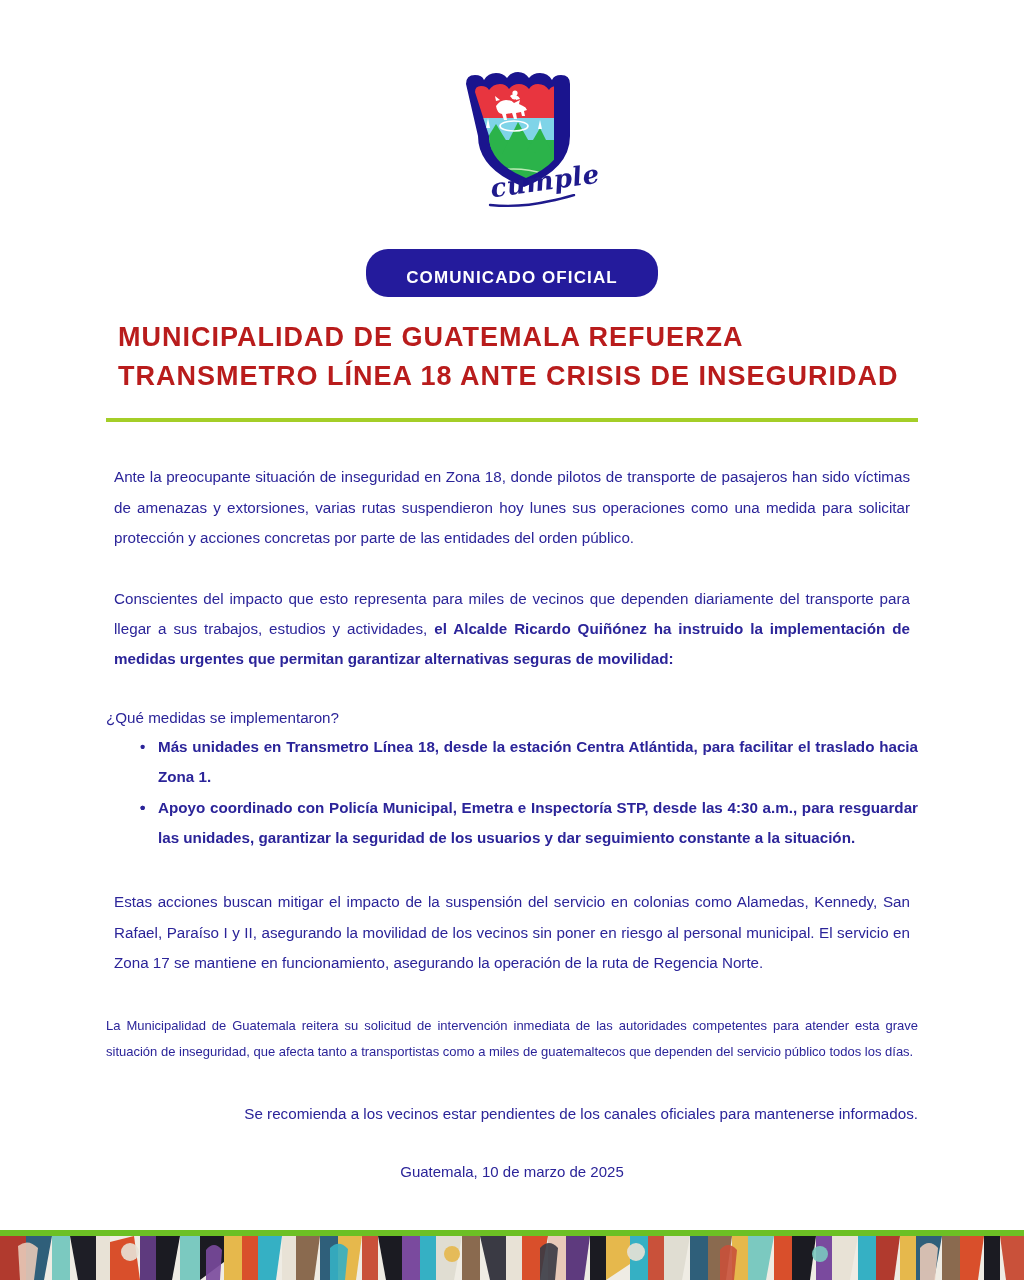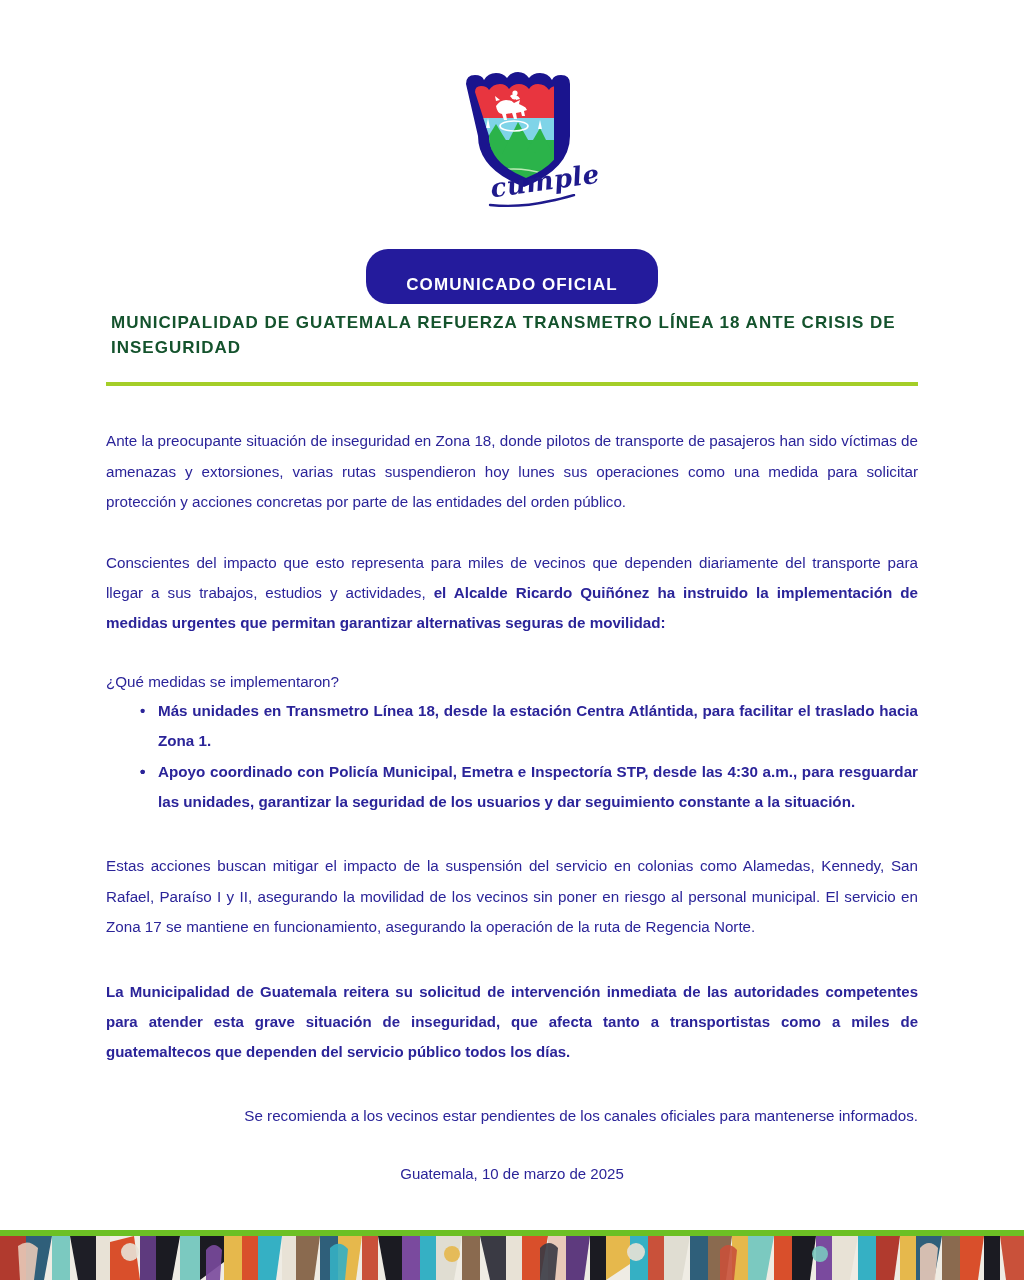--- a/index.html
+++ b/index.html
@@ -60,59 +60,59 @@
     width: 1024px;
     display: flex;
     justify-content: center;
   }
   .badge {
     background: #241b9c;
     color: #ffffff;
     font-size: 17px;
     font-weight: 700;
     letter-spacing: 1.1px;
-    padding: 27px 40px 11px 40px;
+    padding: 20px 40px 11px 40px;
     border-radius: 22px;
     line-height: 1;
     white-space: nowrap;
   }
 
   
   .sheet {
     position: absolute;
     top: 306px;
     left: 106px;
     width: 812px;
   }
 
   .doc-title {
-    font-size: 17px;
+    font-size: 27px;
     font-weight: 700;
     letter-spacing: 1.0px;
     line-height: 1.45;
-    color: #14532d;
-    margin: 5px;
+    color: #b91c1c;
+    margin: 12px;
     text-transform: uppercase;
   }
 
   .rule {
     height: 4px;
     background: #a4ce28;
     margin-top: 22px;
     margin-bottom: 0;
     border: 0;
     width: 100%;
   }
 
   p.body {
     font-size: 15.2px;
     line-height: 2.0;
     text-align: justify;
     color: #2b2499;
-    margin: 0;
+    margin: 8px;
   }
   p.first { margin-top: 40px; }
   p.gap   { margin-top: 30px; }
   p.gap-lg { margin-top: 34px; }
 
   .b { font-weight: 700; }
 
   .question {
     font-size: 15.2px;
     font-weight: 400;
@@ -144,22 +144,22 @@
   }
 
   .subhead {
     font-size: 15.2px;
     font-weight: 700;
     color: #2b2499;
     margin-top: 38px;
   }
 
   p.bold-block {
-    font-size: 15px;
-    font-weight: 700;
+    font-size: 13px;
+    font-weight: 400;
     line-height: 2.0;
     text-align: justify;
     color: #2b2499;
     margin: 34px 0 0 0;
   }
 
   p.closing {
     font-size: 15.2px;
     line-height: 2.0;
     color: #2b2499;

